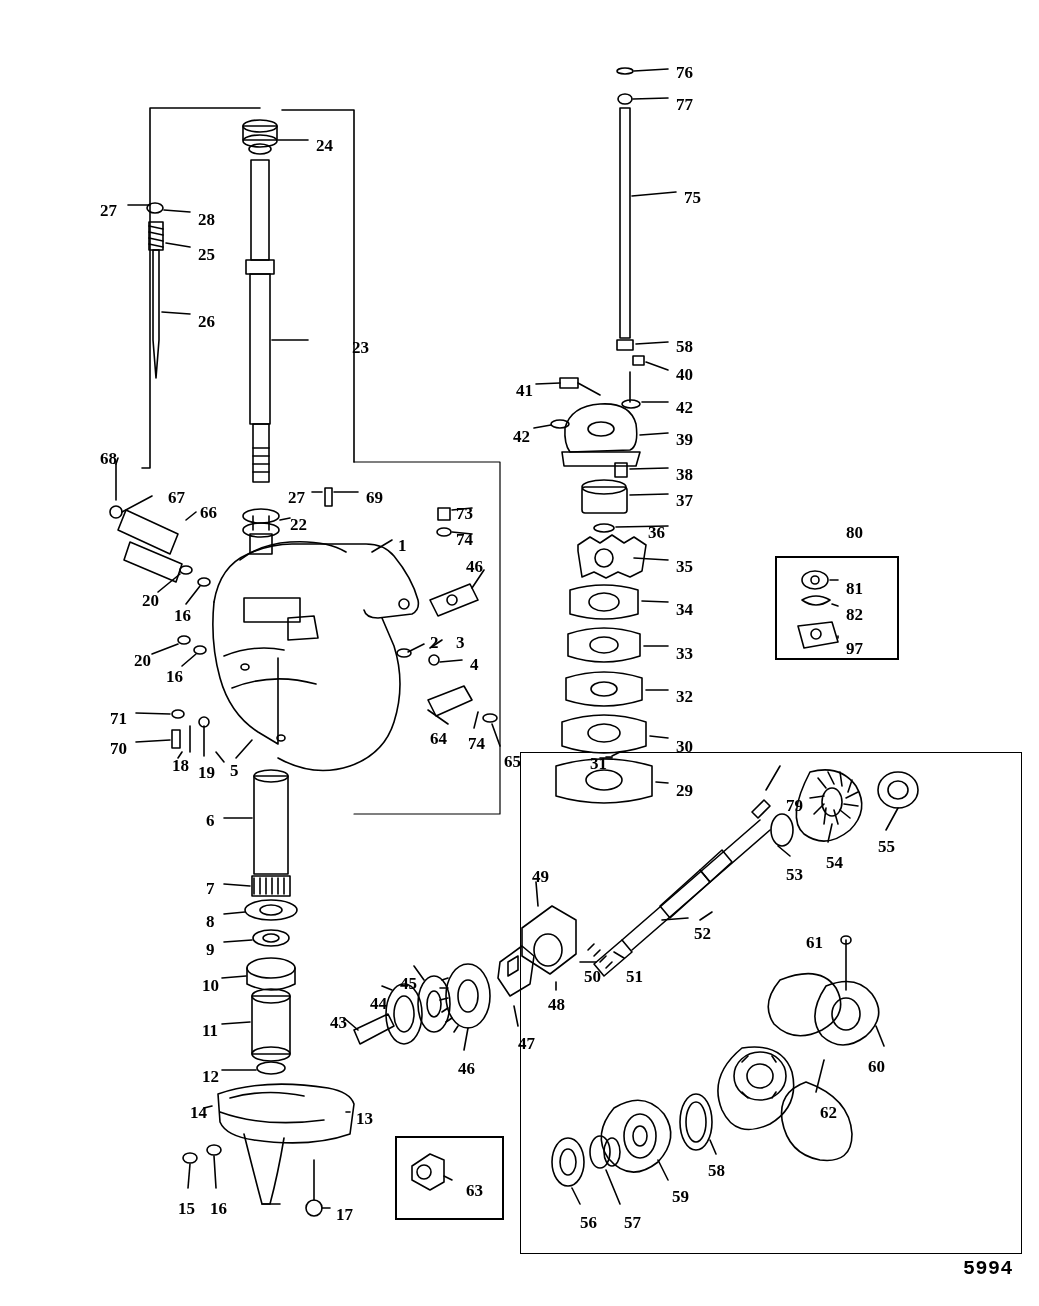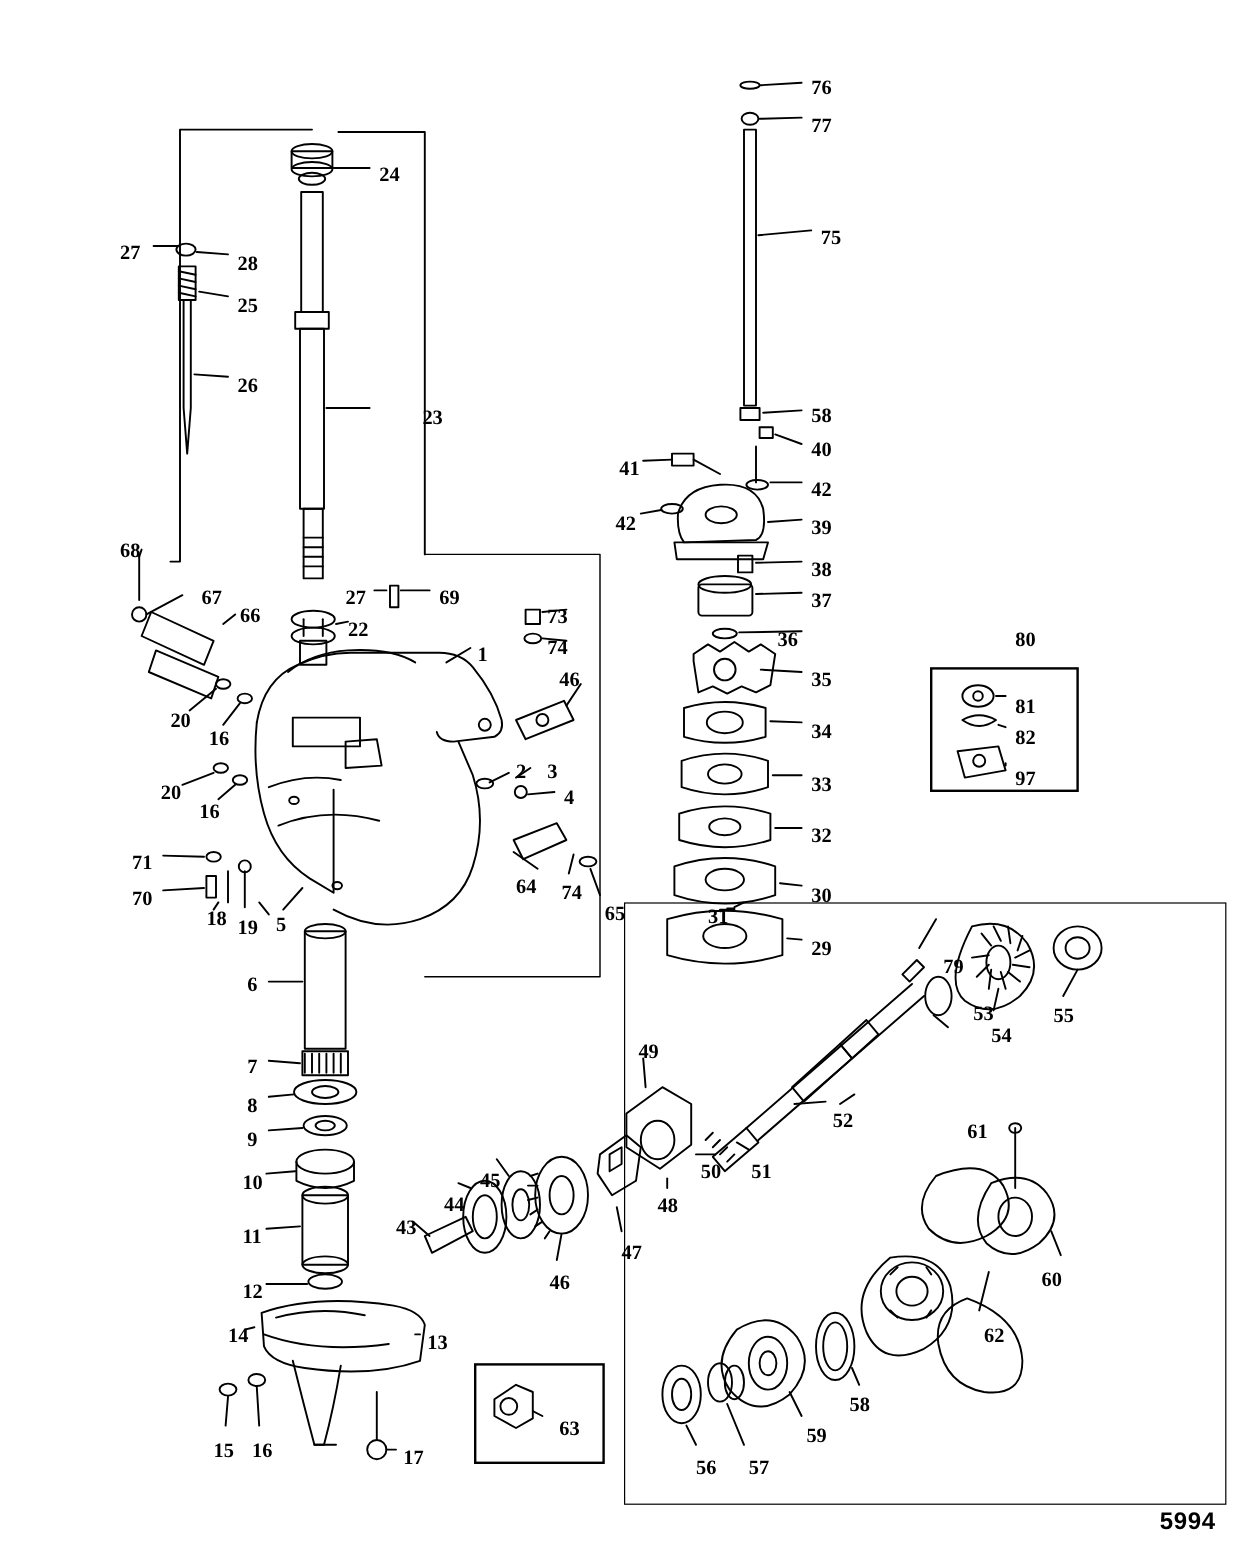--- a/index.html
+++ b/index.html
@@ -1,19 +1,19 @@
 <!DOCTYPE html>
 <html><head>
 <meta charset="utf-8">
 <style>
   html,body{margin:0;padding:0;background:#ffffff;}
   body{width:1039px;height:1306px;position:relative;font-family:"Liberation Serif",serif;overflow:hidden;}
   #diagram{position:absolute;inset:0;}
   .callout{position:absolute;font-family:"Liberation Serif",serif;font-size:17px;font-weight:700;color:#000;line-height:1;white-space:nowrap;}
-  .figno{position:absolute;right:26px;bottom:26px;font-family:Liberation Sans, sans-serif;font-size:20px;font-weight:700;letter-spacing:.5px;color:#000;margin-top:44px;}
+  .figno{position:absolute;right:26px;bottom:26px;font-family:Liberation Mono, monospace;font-size:20px;font-weight:700;letter-spacing:.5px;color:#000;margin-top:44px;}
   .inset{position:absolute;border:2px solid #000;background:transparent;}
   svg{display:block;}
 </style>
 </head>
 <body>
 
 <div id="diagram">
 
 <svg width="1039" height="1306" viewBox="0 0 1039 1306">
   <g fill="none" stroke="#000" stroke-width="1.6" stroke-linecap="round" stroke-linejoin="round">
@@ -368,21 +368,21 @@
 <div class="callout" style="left:110px;top:740px;">70</div>
 <div class="callout" style="left:172px;top:757px;">18</div>
 <div class="callout" style="left:198px;top:764px;">19</div>
 <div class="callout" style="left:230px;top:762px;">5</div>
 <div class="callout" style="left:846px;top:524px;">80</div>
 <div class="callout" style="left:846px;top:580px;">81</div>
 <div class="callout" style="left:846px;top:606px;">82</div>
 <div class="callout" style="left:846px;top:640px;">97</div>
 <div class="callout" style="left:786px;top:757px;margin-top:40px;">79</div>
 <div class="callout" style="left:878px;top:838px;">55</div>
-<div class="callout" style="left:786px;top:836px;margin-left:25px;">53</div>
+<div class="callout" style="left:786px;top:866px;">53</div>
 <div class="callout" style="left:826px;top:854px;">54</div>
 <div class="callout" style="left:206px;top:812px;">6</div>
 <div class="callout" style="left:206px;top:880px;">7</div>
 <div class="callout" style="left:206px;top:913px;">8</div>
 <div class="callout" style="left:206px;top:941px;">9</div>
 <div class="callout" style="left:202px;top:977px;">10</div>
 <div class="callout" style="left:202px;top:1022px;">11</div>
 <div class="callout" style="left:202px;top:1068px;">12</div>
 <div class="callout" style="left:190px;top:1104px;">14</div>
 <div class="callout" style="left:356px;top:1110px;">13</div>

